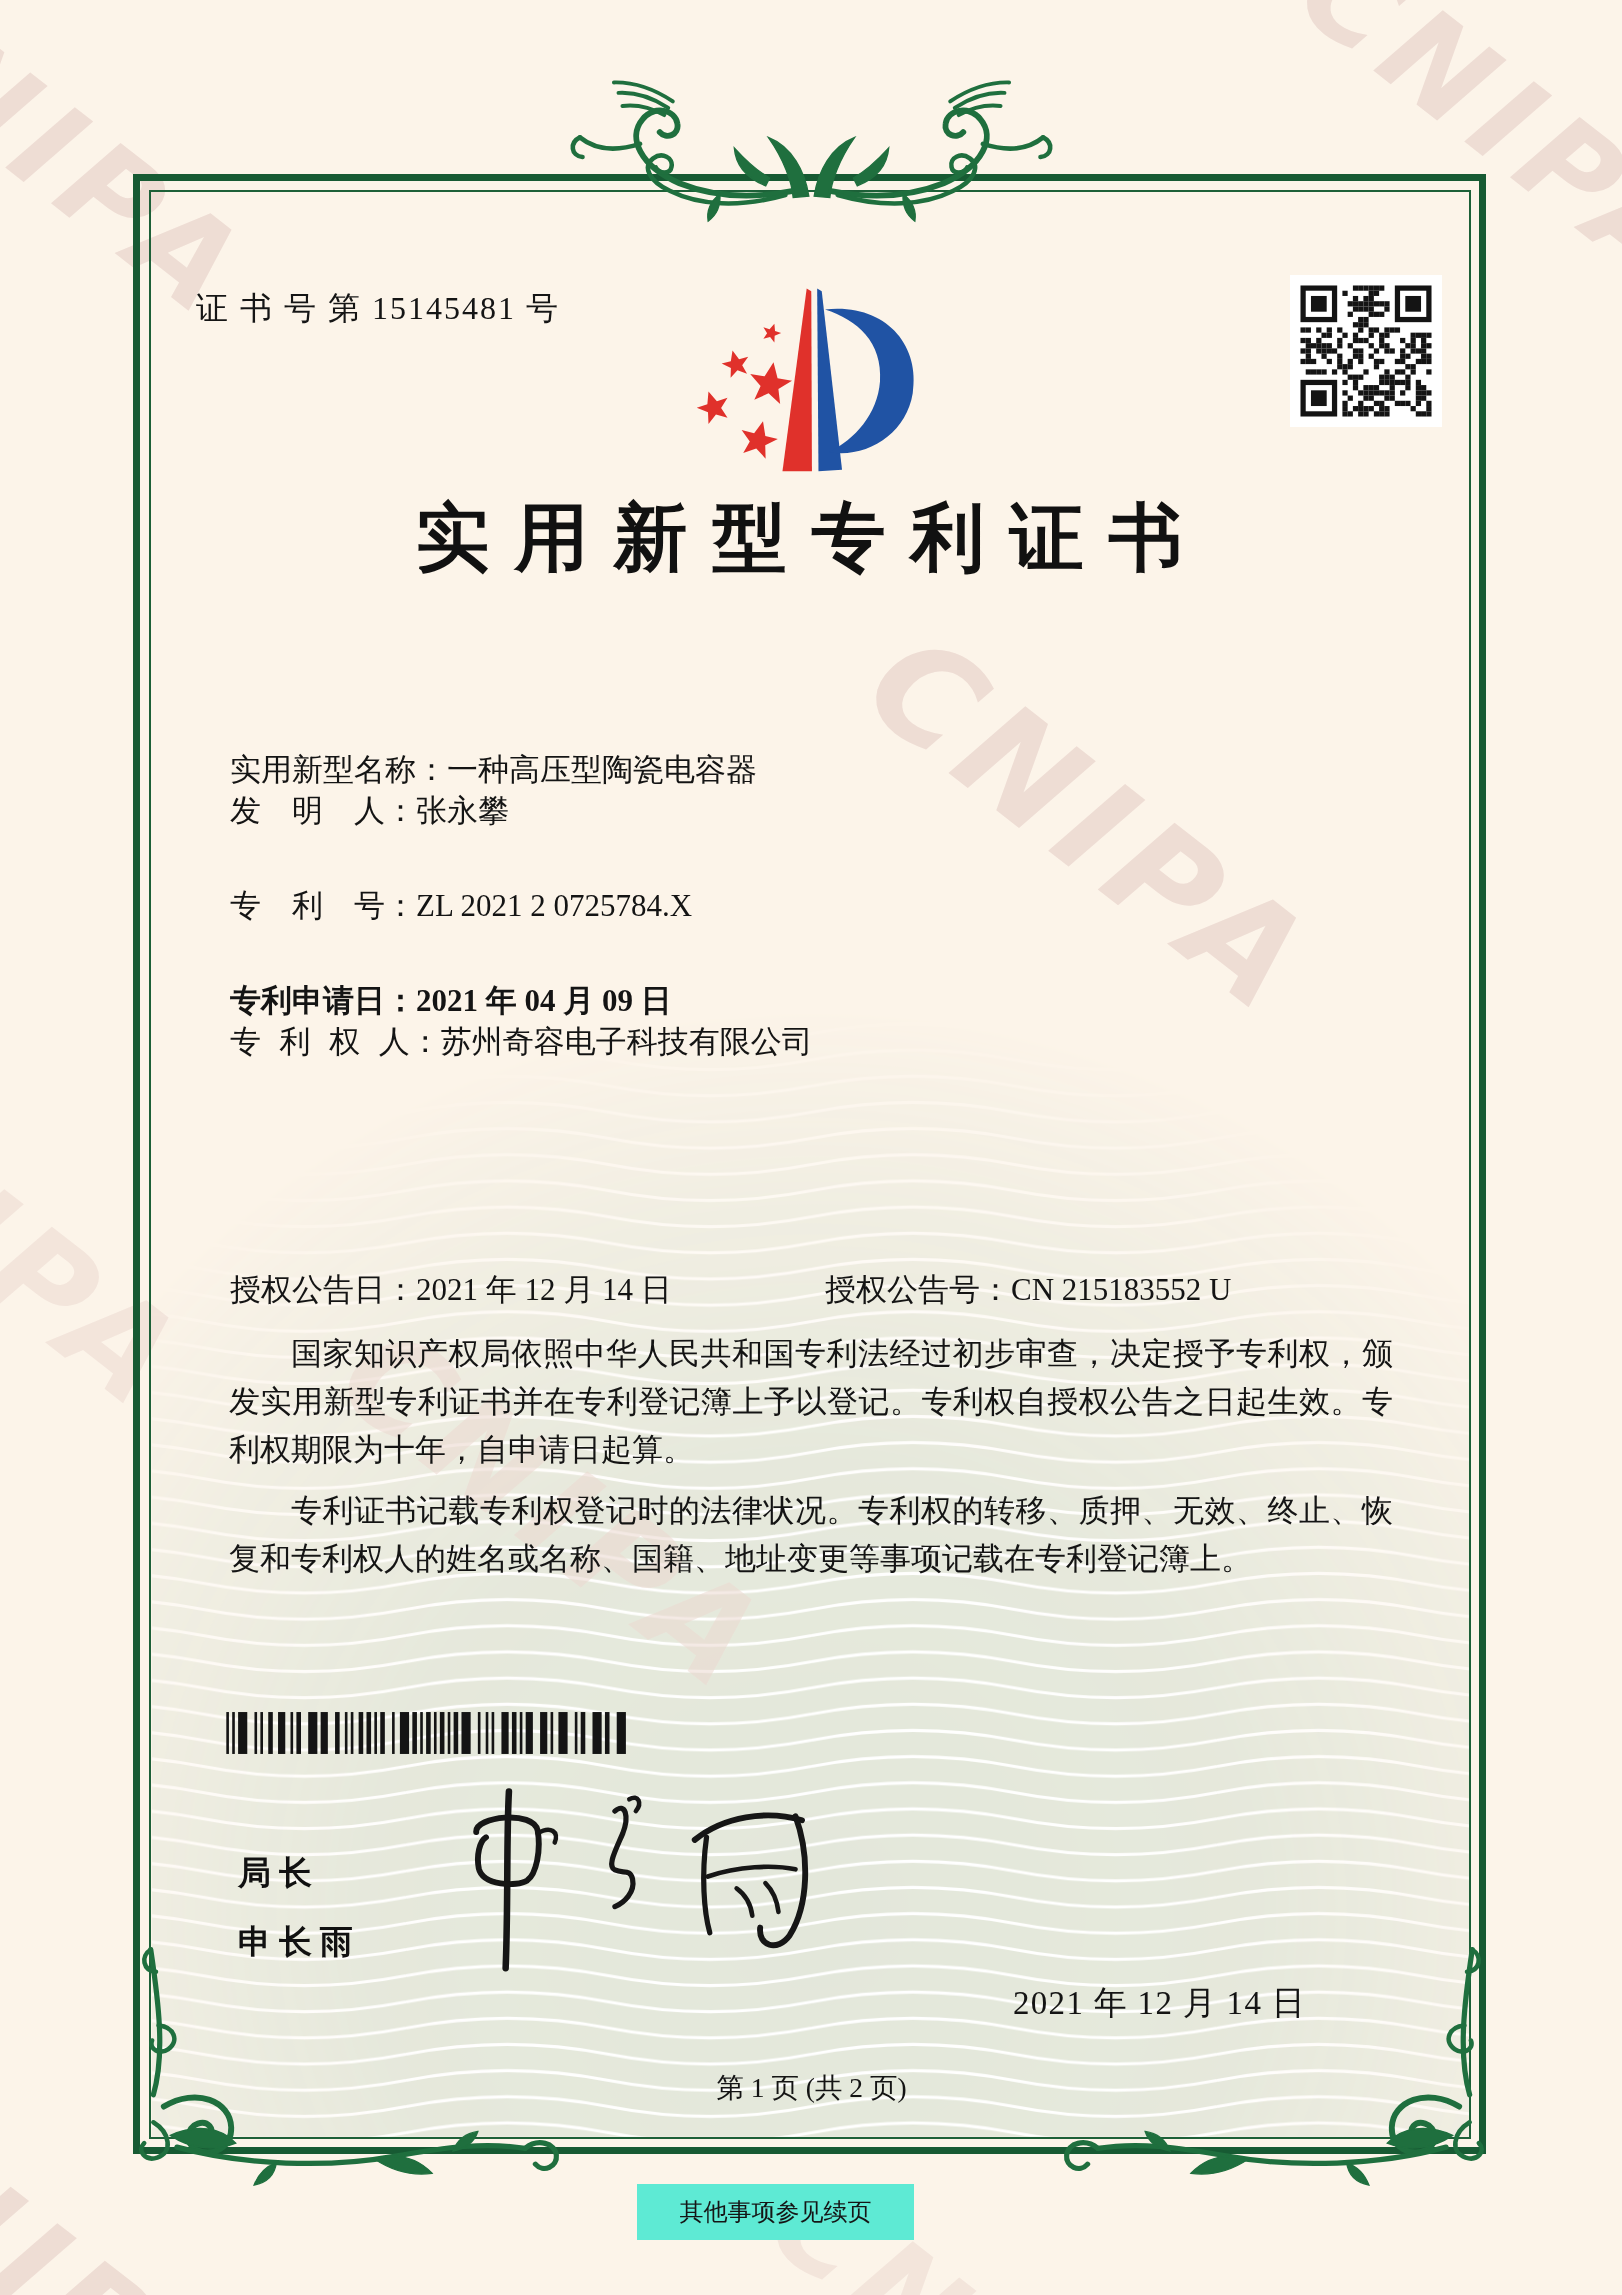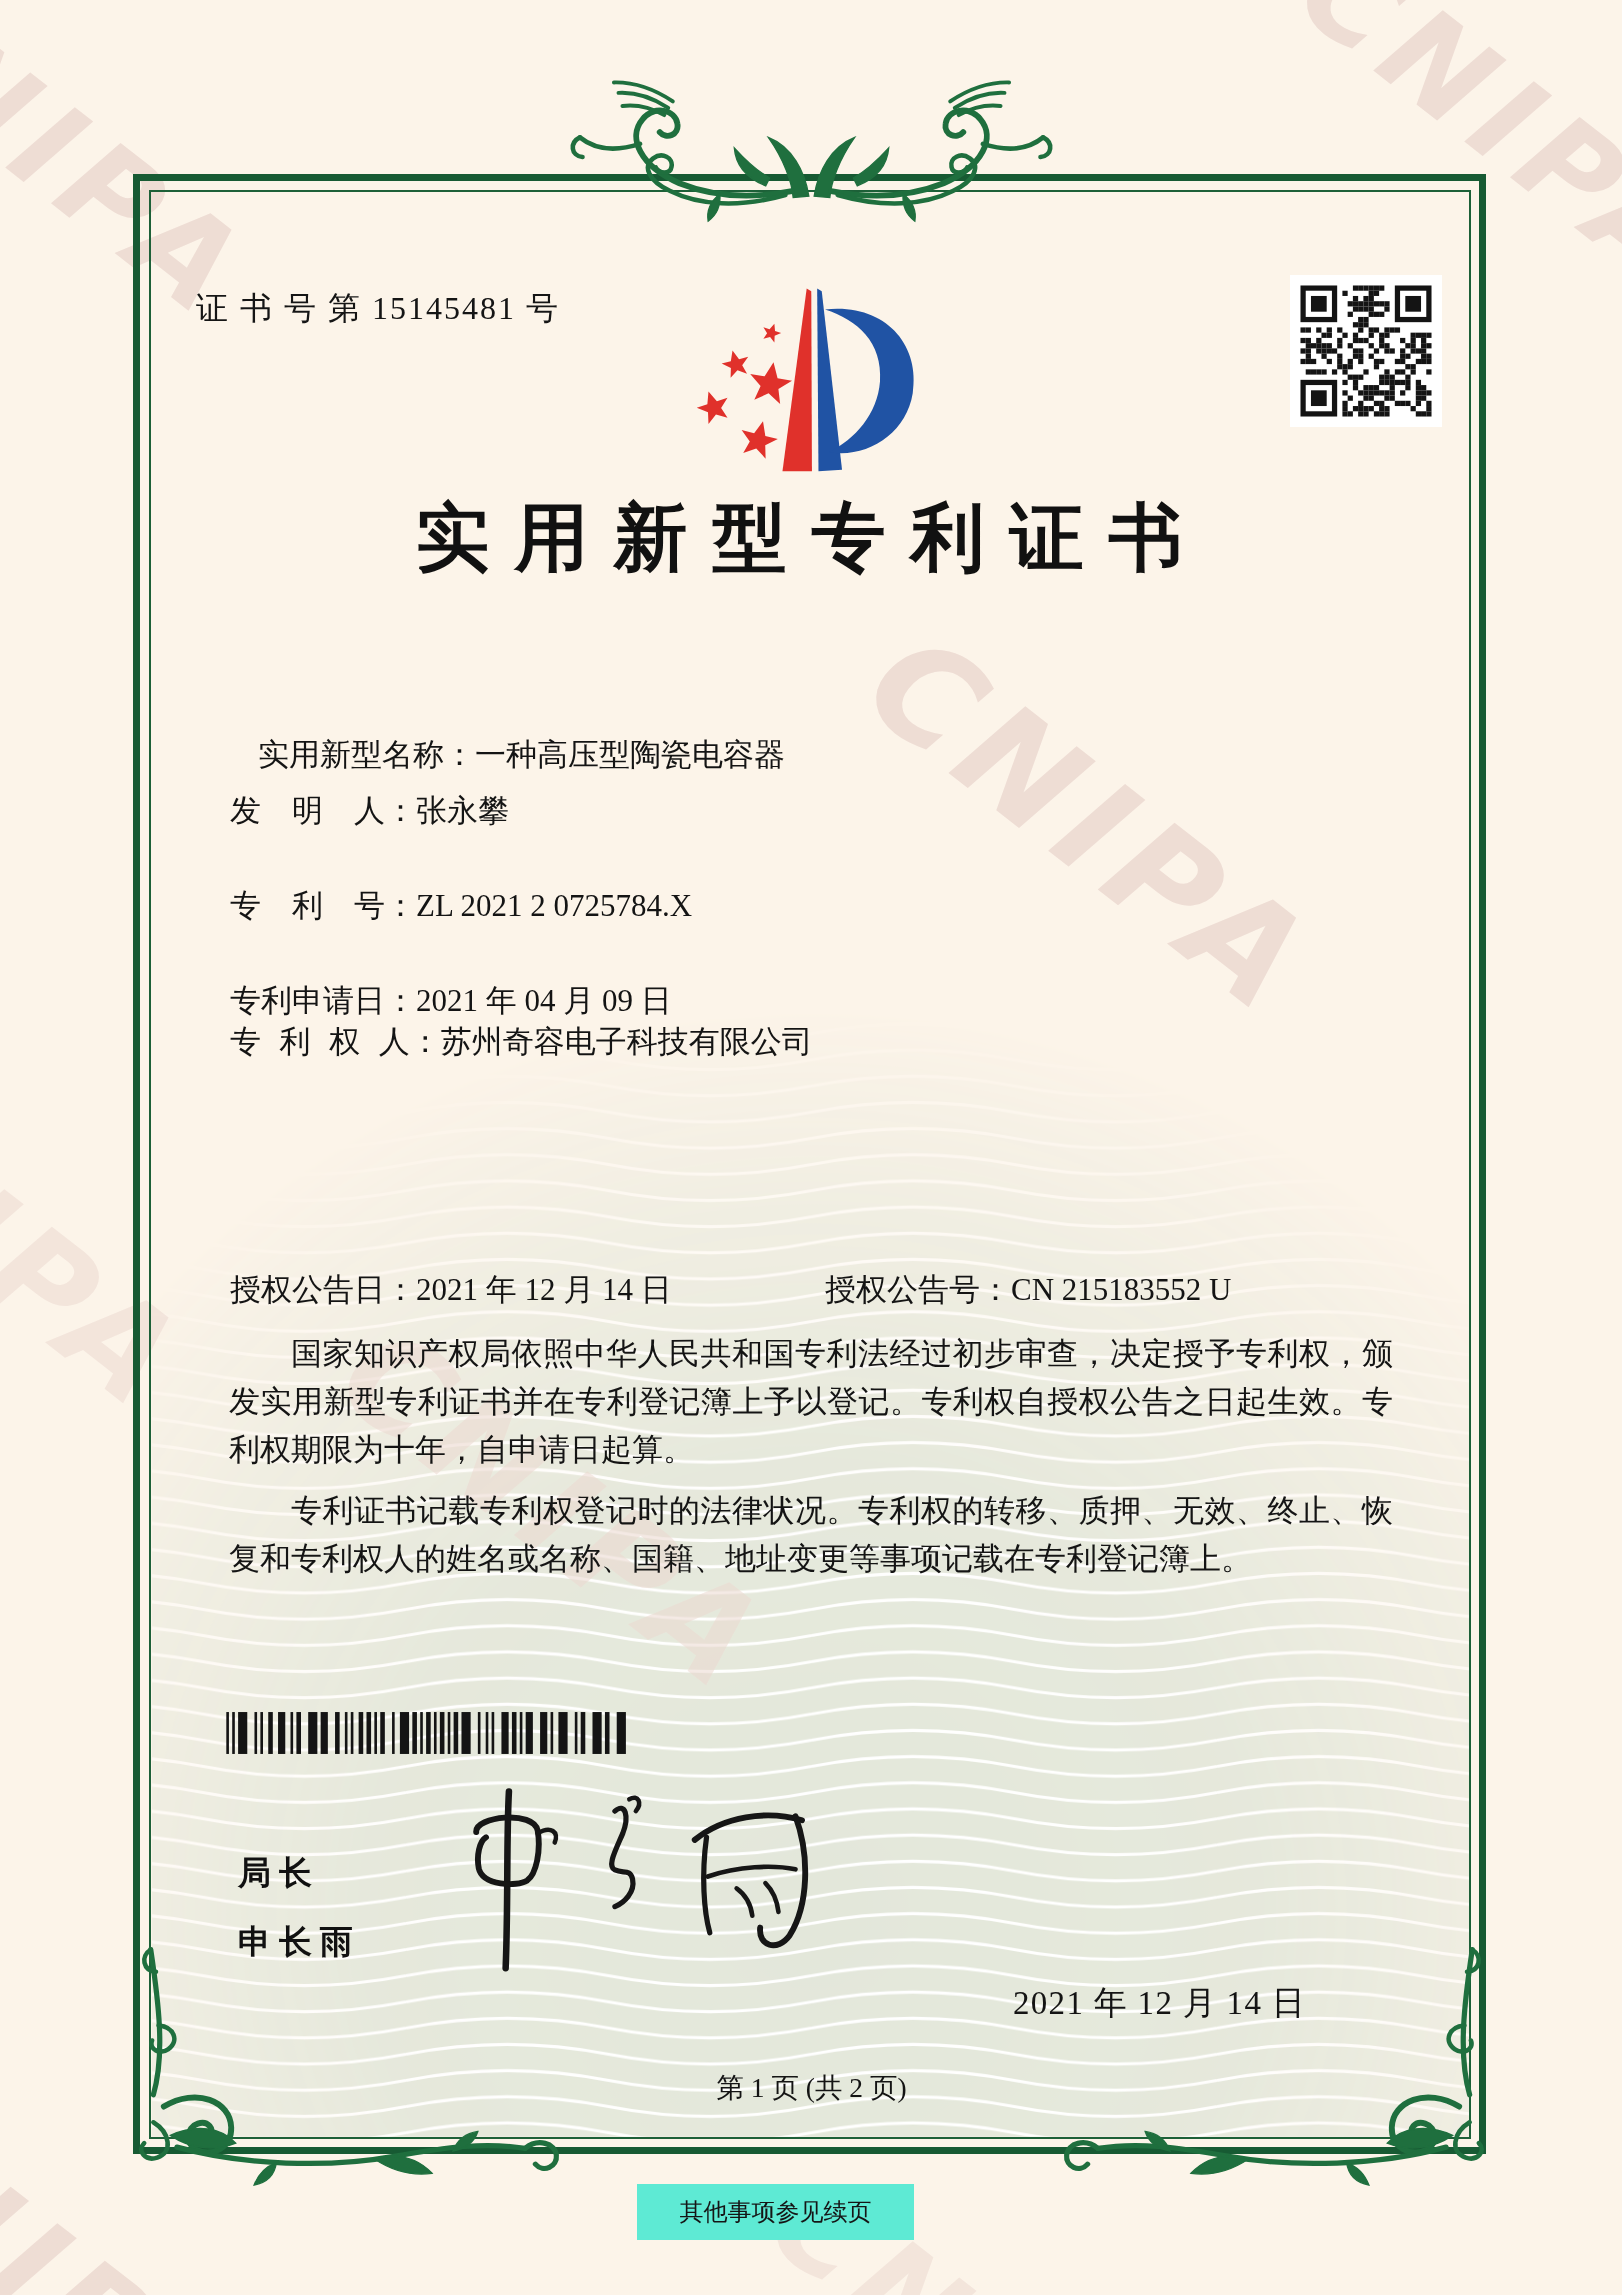--- a/index.html
+++ b/index.html
@@ -352,30 +352,30 @@
         <rect fill="#fff" x="152" y="8" width="40" height="40"></rect>
         <rect x="160" y="16" width="24" height="24"></rect>
         <rect x="0" y="144" width="56" height="56"></rect>
         <rect fill="#fff" x="8" y="152" width="40" height="40"></rect>
         <rect x="16" y="160" width="24" height="24"></rect>
       </g>
   </svg>
 
   <div class="abs title">实用新型专利证书</div>
 
-  <div class="abs row" style="top:734px;margin-left:28px;">
+  <div class="abs row" style="top:749px;">
     <span class="lab">实用新型名称：</span><span>一种高压型陶瓷电容器</span>
   </div>
   <div class="abs row" style="top:790px;">
     <span class="lab">发　明　人：</span><span>张永攀</span>
   </div>
   <div class="abs row" style="top:885px;">
     <span class="lab">专　利　号：</span><span>ZL 2021 2 0725784.X</span>
   </div>
-  <div class="abs row" style="top:980px;">
+  <div class="abs row" style="top:980px;font-weight:bold;">
     <span class="lab">专利申请日：</span><span>2021 年 04 月 09 日</span>
   </div>
   <div class="abs row" style="top:1021px;font-family:Liberation Mono, monospace;">
     <span class="lab">专 利 权 人：</span><span>苏州奇容电子科技有限公司</span>
   </div>
 
   <div class="abs row" style="top:1269px;">
     <span>授权公告日：</span><span>2021 年 12 月 14 日</span>
     <span class="grant-right">
       <span>授权公告号：</span><span>CN 215183552 U</span>

